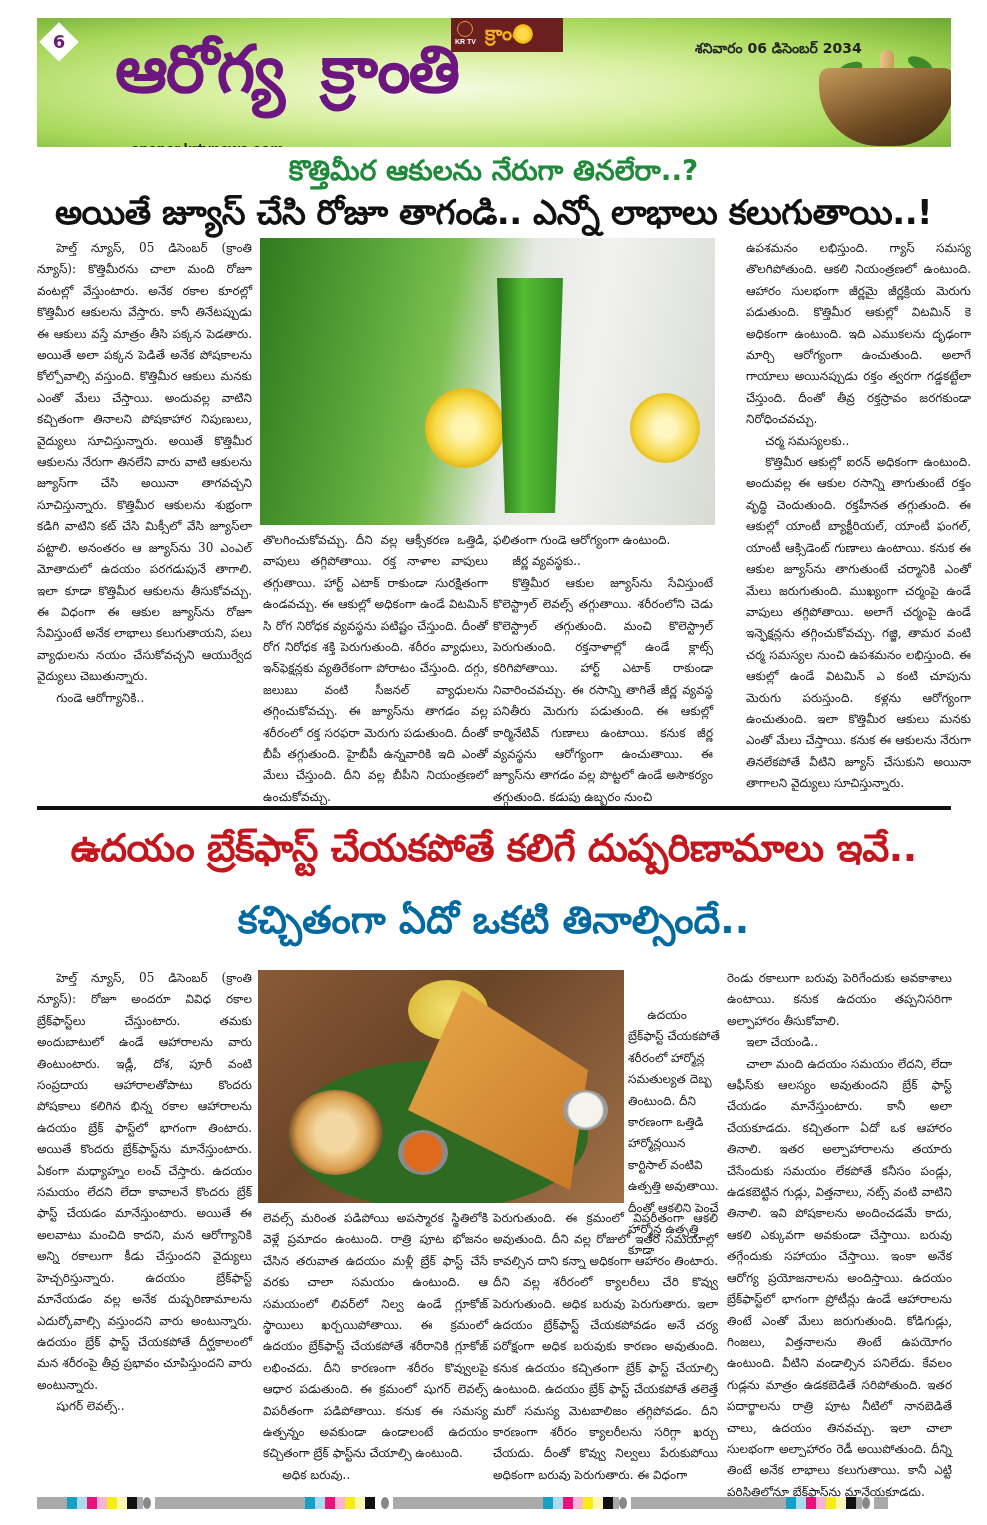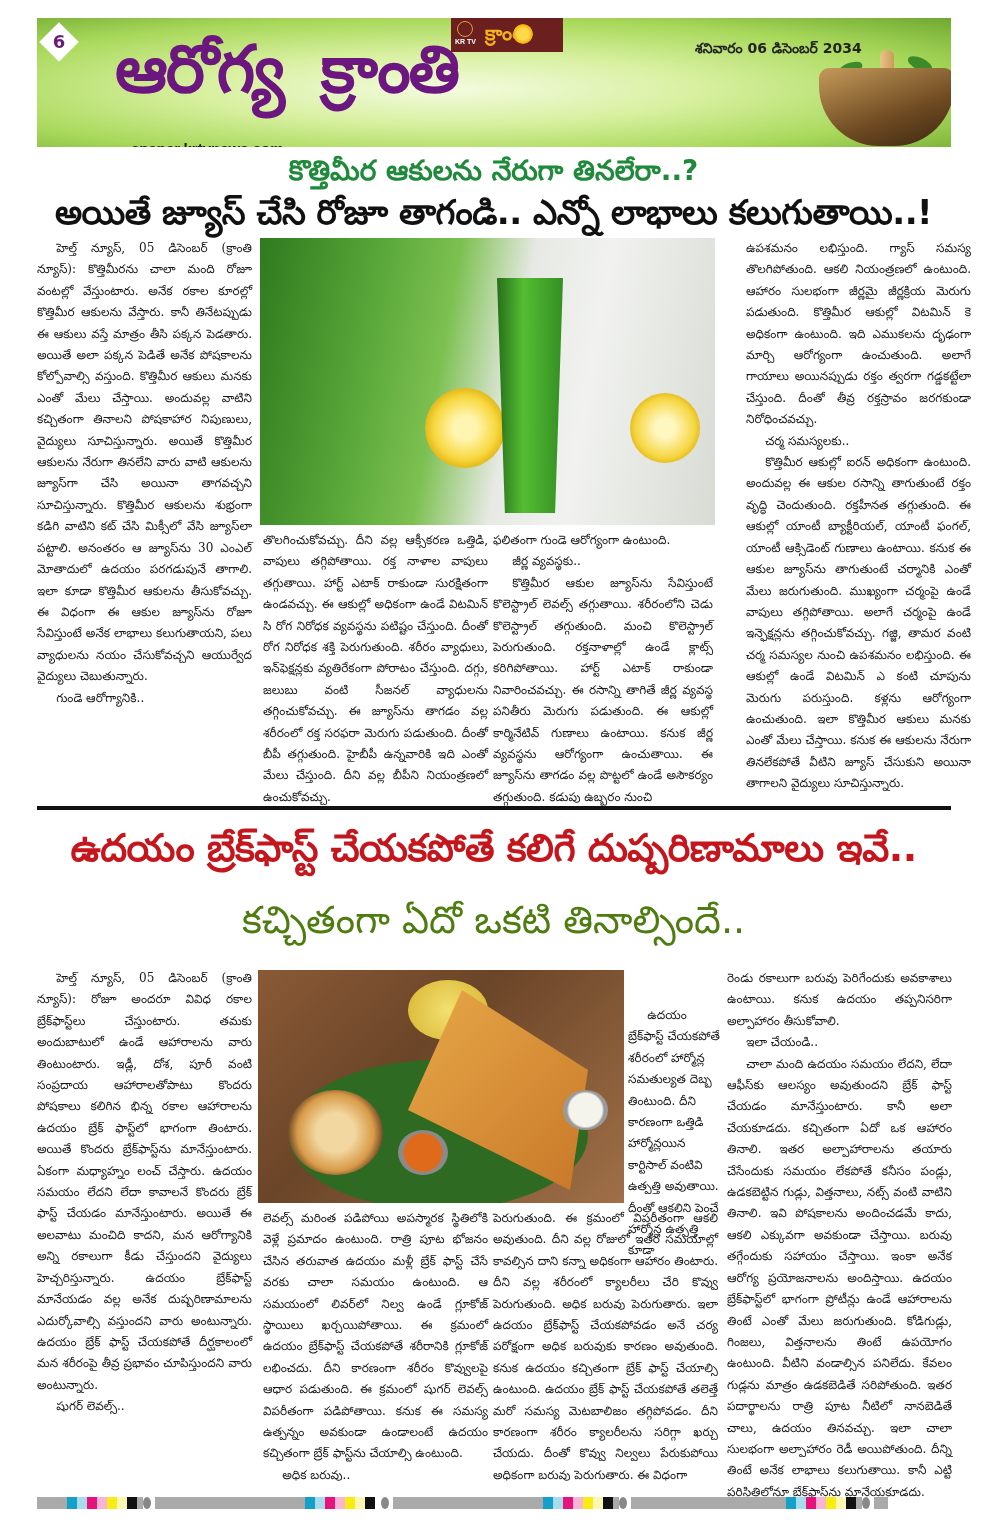--- a/index.html
+++ b/index.html
@@ -26,21 +26,21 @@
   .col p { margin:0; text-indent:1.6em; }
   .col p.sub { text-indent:1.6em; }
   .photo1 { position:absolute; left:260px; top:238px; width:455px; height:287px;
     background: linear-gradient(100deg,#2f7a1e 0%,#5aa83a 25%,#7cc050 40%,#e7e9e4 55%,#f1f2ef 70%,#d8dbd4 100%); overflow:hidden; }
   .glass { position:absolute; left:237px; top:40px; width:66px; height:235px; background:linear-gradient(90deg,#1e6a12,#4dbb2a 40%,#2a8a18); clip-path:polygon(0 0,100% 0,88% 100%,12% 100%); opacity:.95; }
   .lemon1 { position:absolute; left:165px; top:150px; width:80px; height:80px; border-radius:50%; background:radial-gradient(circle,#fff5b0 20%,#f7d840 55%,#e0b010 75%); }
   .lemon2 { position:absolute; left:370px; top:155px; width:70px; height:70px; border-radius:50%; background:radial-gradient(circle,#fff6c0 20%,#f5d640 60%,#d9a90c 80%); }
 
   .divider { position:absolute; left:37px; top:806px; width:914px; height:4px; background:#111; }
   .headline2 { position:absolute; left:0; width:987px; top:826px; text-align:center; font-size:38px; font-weight:bold; color:#c4161c; letter-spacing:-0.5px; }
-  .headline3 { position:absolute; left:0; width:987px; top:898px; text-align:center; font-size:38px; font-weight:normal; color:#4d7c0f; }
+  .headline3 { position:absolute; left:0; width:987px; top:898px; text-align:center; font-size:38px; font-weight:bold; color:#0369a1; }
   .photo2 { position:absolute; left:258px; top:970px; width:366px; height:233px; background:linear-gradient(135deg,#8a5a36,#6b4528 40%,#a07048); overflow:hidden; }
   .leaf { position:absolute; left:30px; top:90px; width:300px; height:150px; border-radius:50%; background:#2f6a22; }
   .dosa { position:absolute; left:150px; top:20px; width:180px; height:200px; background:linear-gradient(135deg,#e8a848,#c87828); clip-path:polygon(30% 0,100% 40%,90% 100%,0 60%); }
   .bowl { position:absolute; border-radius:50%; }
   .colorbar { position:absolute; left:37px; top:1497px; height:12px; display:flex; gap:0; }
   .colorbar div { height:12px; }
 </style>
 </head>
 <body>
 

